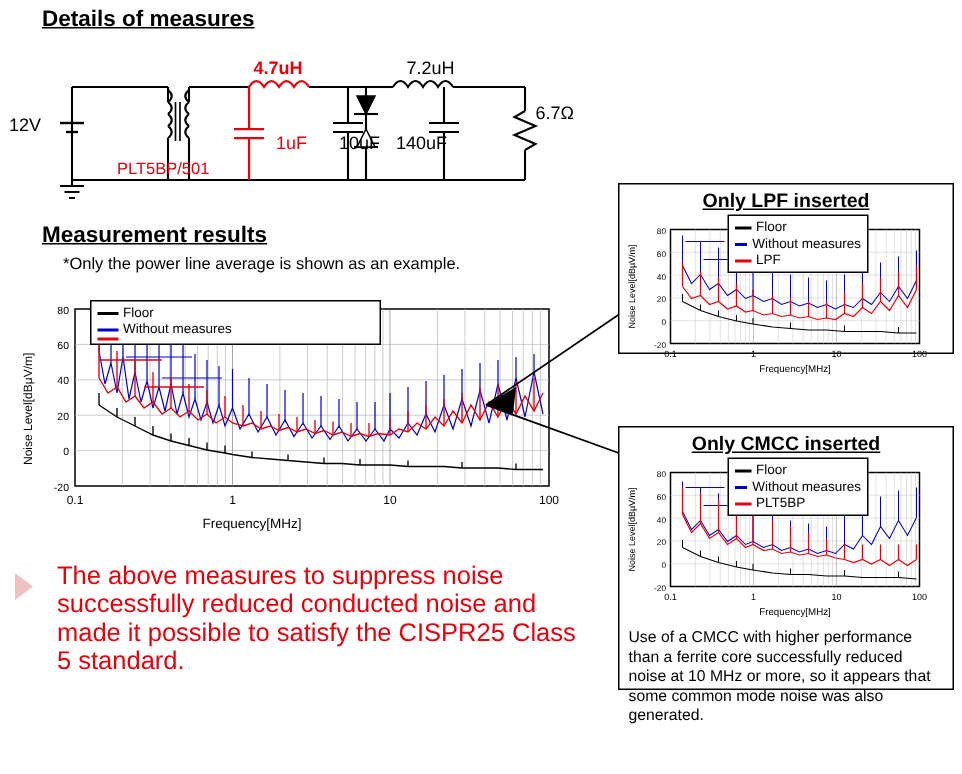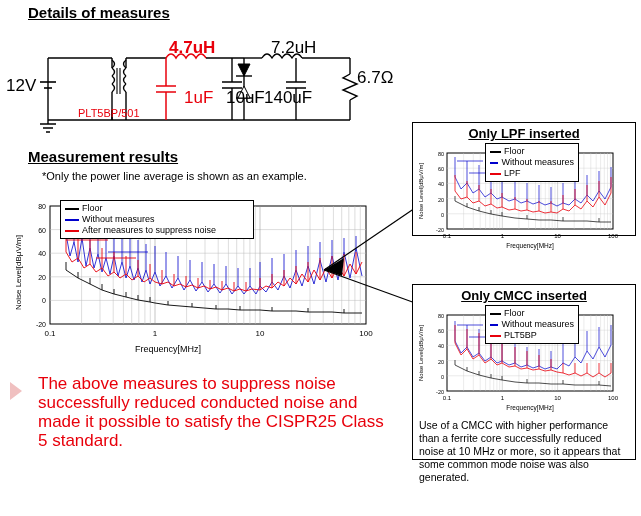--- a/index.html
+++ b/index.html
@@ -16,21 +16,21 @@
     font-size:15px;
     font-weight:bold;
     text-decoration:underline;
     color:#000;
     white-space:nowrap;
   }
   .note{font-size:11px;color:#000;white-space:nowrap;}
   .redtxt{color:#e8000b;}
 
   
-  .clab{font-size:17px;white-space:nowrap;}
+  .clab{font-size:12px;white-space:nowrap;}
   .clab.small{font-size:11px;margin-top:17px;}
 
   
   .legend{
     border:1px solid #000;
     background:#fff;
     padding:2px 4px;
     font-size:9px;
     line-height:11px;
   }
@@ -253,21 +253,20 @@
   <div class="row">
     <span class="swatch" style="border-top-color:#000000;"></span>
     <span>Floor</span>
   </div>
   <div class="row">
     <span class="swatch" style="border-top-color:#0000cc;"></span>
     <span>Without measures</span>
   </div>
   <div class="row">
     <span class="swatch" style="border-top-color:#e8000b;"></span>
-    <span>After measures to suppress noise</span>
   </div>
 </div>
 
 <div class="abs" style="left:300px;top:200px;width:130px;height:120px;">
   <svg width="130" height="120" viewBox="0 0 130 120">
     <g stroke="#000" stroke-width="1.2" fill="none">
       <path d="M24,70 L118,6"></path>
       <path d="M24,70 L118,104"></path>
     </g>
     <polygon points="24,70 44,58 42,76" fill="#000"></polygon>

